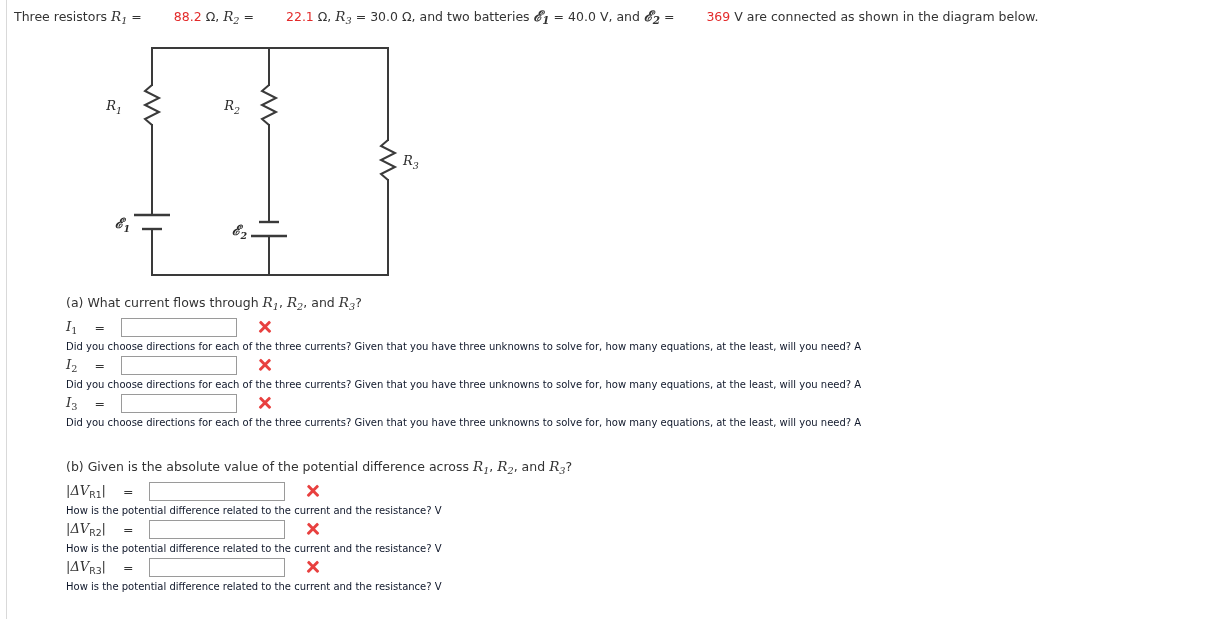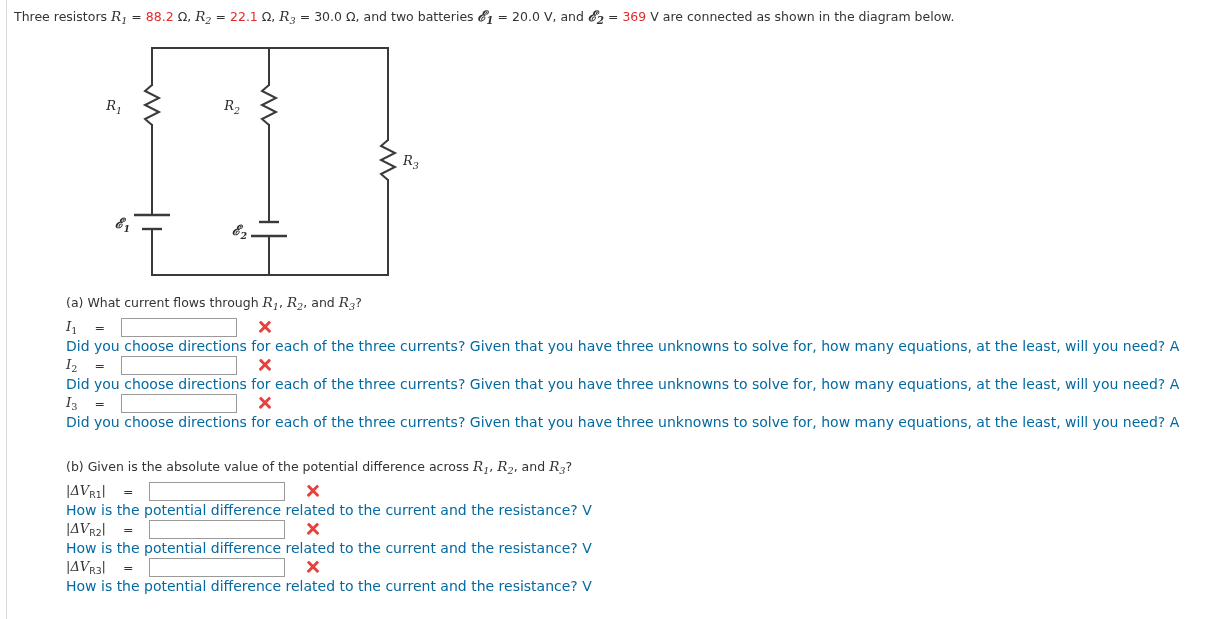--- a/index.html
+++ b/index.html
@@ -28,21 +28,21 @@
   .statement {
     position: absolute;
     left: 14px;
     top: 8px;
     width: 1180px;
     font-size: 12.5px;
     color: #333333;
     white-space: nowrap;
     line-height: 16px;
   }
-  .red { color: #e32b2b; }
+  .red { color: #e32b2b; margin-left: 28px; }
   .mvar {
     font-family: "DejaVu Serif", serif;
     font-style: italic;
     font-size: 13.5px;
   }
   .emf {
     font-family: "DejaVu Serif", serif;
     font-style: italic;
     font-weight: bold;
     font-size: 14.5px;
@@ -126,22 +126,22 @@
     left: 50%;
     top: 50%;
     width: 15px;
     height: 3.4px;
     background: #e8403f;
     border-radius: 1px;
   }
   .xmark::before { transform: translate(-50%,-50%) rotate(45deg); }
   .xmark::after  { transform: translate(-50%,-50%) rotate(-45deg); }
   .feedback {
-    color: #0369a1;
-    font-size: 14px;
+    color: #0f172a;
+    font-size: 10px;
     white-space: nowrap;
     line-height: 17px;
     margin-top: 1px;
   }
 </style>
 </head>
 <body>
 
 <div class="left-rule"></div>
 
@@ -155,21 +155,21 @@
   <span>=</span>
   <span class="red">22.1</span>
   <span>Ω,</span>
   <span class="mvar"><span>R</span><sub>3</sub></span>
   <span>=</span>
   <span>30.0</span>
   <span>Ω,</span>
   <span>and two batteries</span>
   <span class="emf"><span>ℰ</span><sub>1</sub></span>
   <span>=</span>
-  <span>20.0</span>
+  <span>40.0</span>
   <span>V,</span>
   <span>and</span>
   <span class="emf"><span>ℰ</span><sub>2</sub></span>
   <span>=</span>
   <span class="red">369</span>
   <span>V</span>
   <span>are connected as shown in the diagram below.</span>
 </div>
 
 <div class="circuit">

